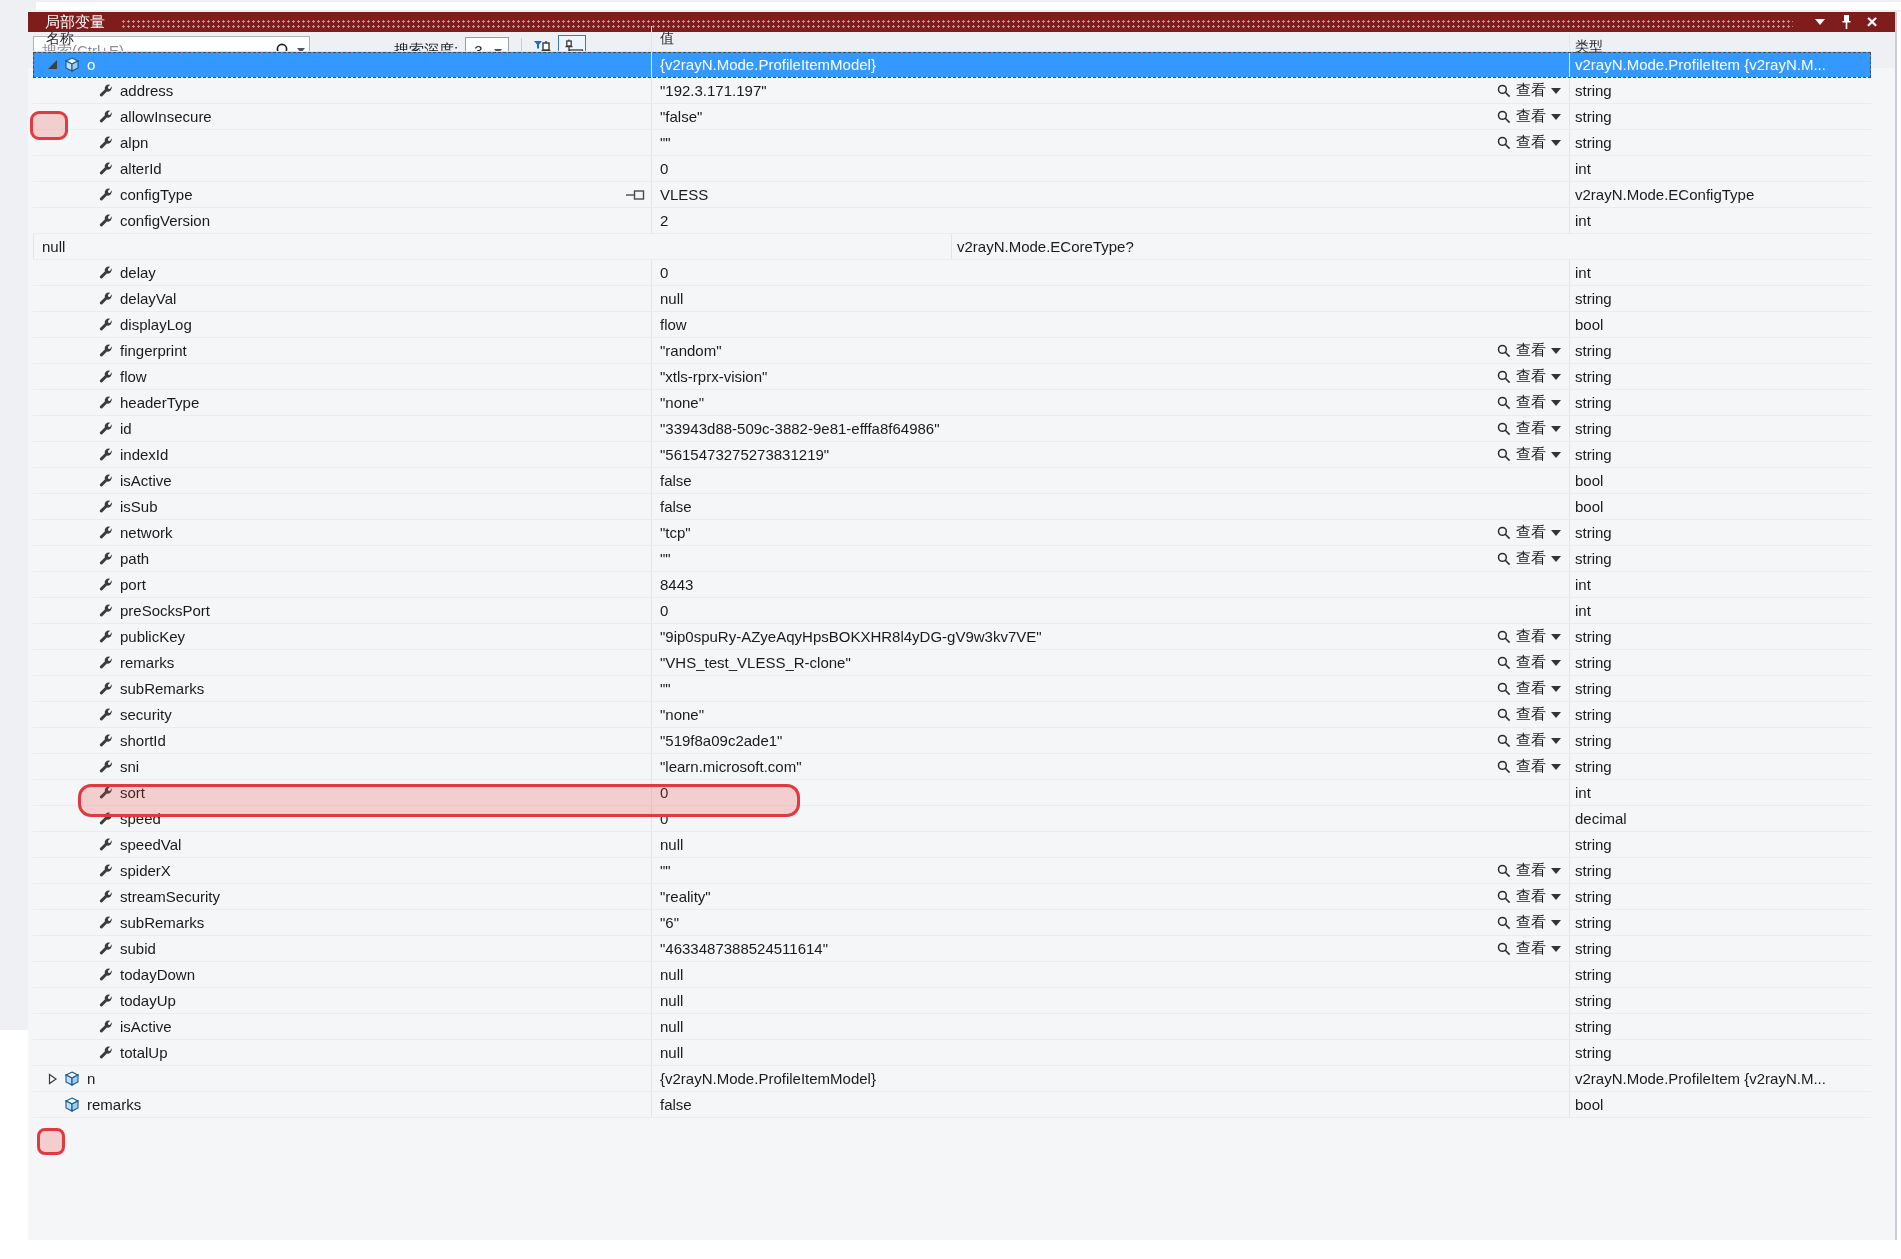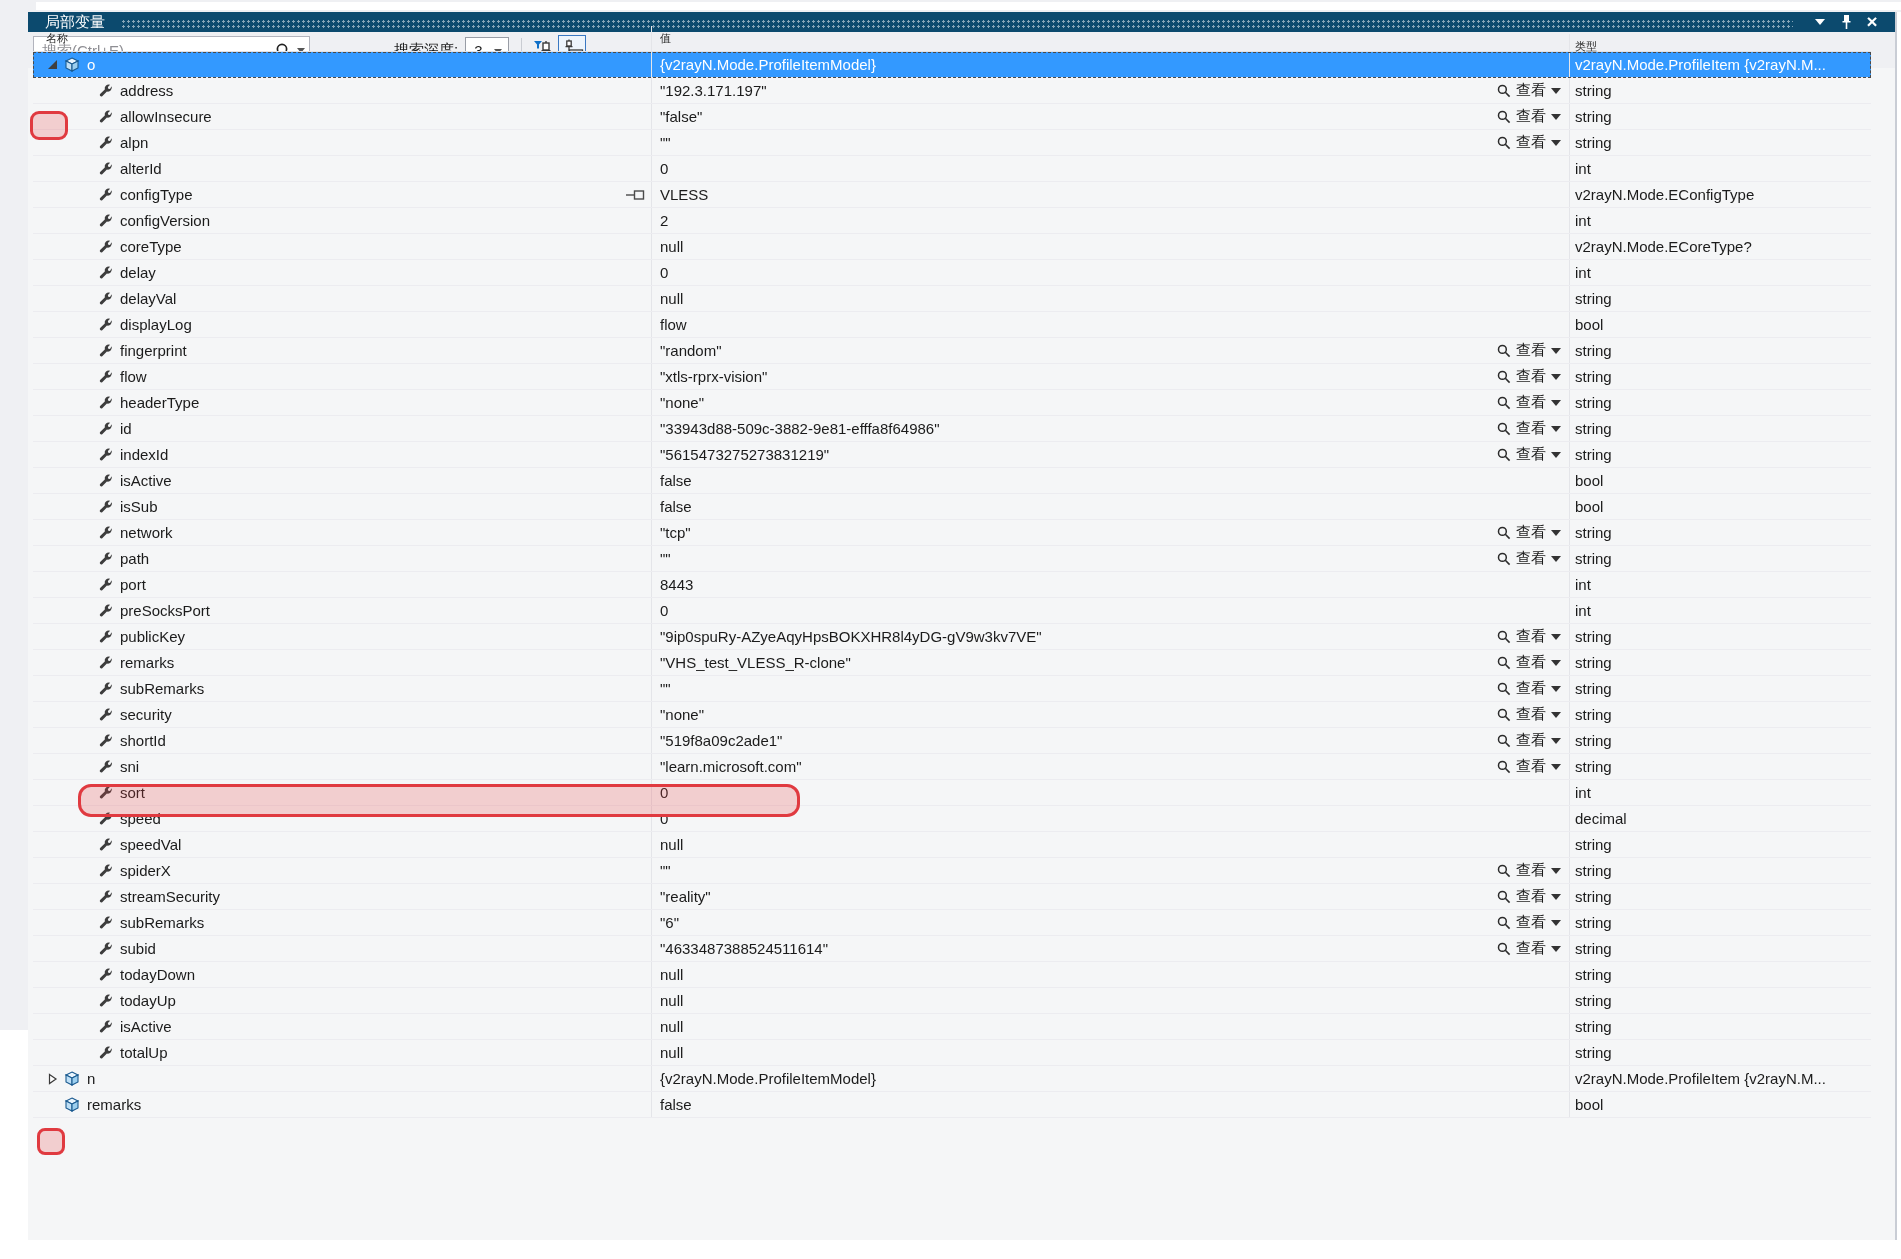--- a/index.html
+++ b/index.html
@@ -9,21 +9,21 @@
   
   .top-strip { position:absolute; left:0; top:0; width:1901px; height:12px; background:#eff0f3; }
   .top-strip-white { position:absolute; left:36px; top:2px; width:1865px; height:8px; background:#ffffff; }
   .left-gutter { position:absolute; left:0; top:12px; width:28px; height:1018px; background:#eff0f3; }
 
   
   .tool-window { position:absolute; left:28px; top:12px; width:1869px; height:1228px;
     background:#f5f6f7; border-right:2px solid #c9cdd5; }
 
   
-  .titlebar { position:relative; height:20px; background:#0c4a6e; display:flex; align-items:center;
+  .titlebar { position:relative; height:20px; background:#7f1d1d; display:flex; align-items:center;
     padding:0 10px 0 17px; }
   .titlebar-text { color:#ffffff; font-size:15px; white-space:nowrap; }
   .grip { flex:1; height:10px; margin:2px 14px 0 16px;
     background-image: radial-gradient(rgba(255,255,255,0.50) 1.1px, transparent 1.2px);
     background-size:5px 5px; background-position:0 1px; }
   .tb-icon { width:26px; height:20px; display:flex; align-items:center; justify-content:center; cursor:default; }
   .chev-down { width:0; height:0; border-left:5px solid transparent; border-right:5px solid transparent;
     border-top:6px solid #ffffff; }
   .close-x { color:#ffffff; font-size:19px; line-height:18px; font-weight:bold; }
 
@@ -42,21 +42,21 @@
   .depth-combo { width:44px; height:27px; border:1px solid #999da6; background:#ffffff; margin-left:7px;
     display:flex; align-items:center; padding-left:8px; font-size:15px; position:relative; }
   .combo-caret { position:absolute; right:6px; top:11px; width:0; height:0;
     border-left:4px solid transparent; border-right:4px solid transparent; border-top:5px solid #555; }
   .tb-sep { width:1px; height:24px; background:#c9ccd2; margin:0 8px 0 12px; }
   .tool-btn { width:28px; height:30px; display:flex; align-items:center; justify-content:center; }
   .tool-btn.toggled { border:1px solid #3a78c2; background:#eef5fc; }
 
   
   .grid { position:absolute; left:5px; top:14px; width:1838px; }
-  .hdr-row { display:flex; height:26px; align-items:center; font-size:11px; color:#2a2a2a;
+  .hdr-row { display:flex; height:26px; align-items:center; font-size:14px; color:#2a2a2a;
     border-bottom:1px solid #e2e3e7; }
   .row { display:flex; height:26px; align-items:center; font-size:15px; border-bottom:1px solid #ececf0;
     background:#f5f6f7; }
   .row.selected { background:#3399ff; color:#ffffff; outline:1px dashed #4a4a4a; outline-offset:-1px; }
   .c-name { width:618px; display:flex; align-items:center; padding-left:8px; height:100%; overflow:hidden; }
   .c-val  { width:918px; display:flex; align-items:center; padding-left:8px; height:100%;
     border-left:1px solid #e4e5e9; overflow:hidden; }
   .c-type { width:302px; display:flex; align-items:center; padding-left:5px; height:100%;
     border-left:1px solid #e4e5e9; overflow:hidden; white-space:nowrap;text-align:center; }
   .hdr-name { width:618px; padding-left:13px; }
@@ -290,29 +290,20 @@
               </svg>
             </span>
             <span class="vname">configVersion</span>
           </div>
           <div class="c-val">
             <span class="vtext">2</span>
           </div>
           <div class="c-type">int</div>
         </div>
         <div class="row">
-          <div class="c-name">
-            <span class="spacer1"></span>
-            <span class="icon-box">
-              <svg width="15" height="15" viewBox="0 0 15 15">
-                <path d="M13.6 3.2a4 4 0 0 1-4.7 5.3L4.2 13.2a1.5 1.5 0 0 1-2.1-2.1L6.8 6.4a4 4 0 0 1 5.3-4.7L9.9 3.9l.35 1.75L12 6z" fill="#3d3d3d"></path>
-              </svg>
-            </span>
-            <span class="vname">coreType</span>
-          </div>
           <div class="c-val">
             <span class="vtext">null</span>
           </div>
           <div class="c-type">v2rayN.Mode.ECoreType?</div>
         </div>
         <div class="row">
           <div class="c-name">
             <span class="spacer1"></span>
             <span class="icon-box">
               <svg width="15" height="15" viewBox="0 0 15 15">

